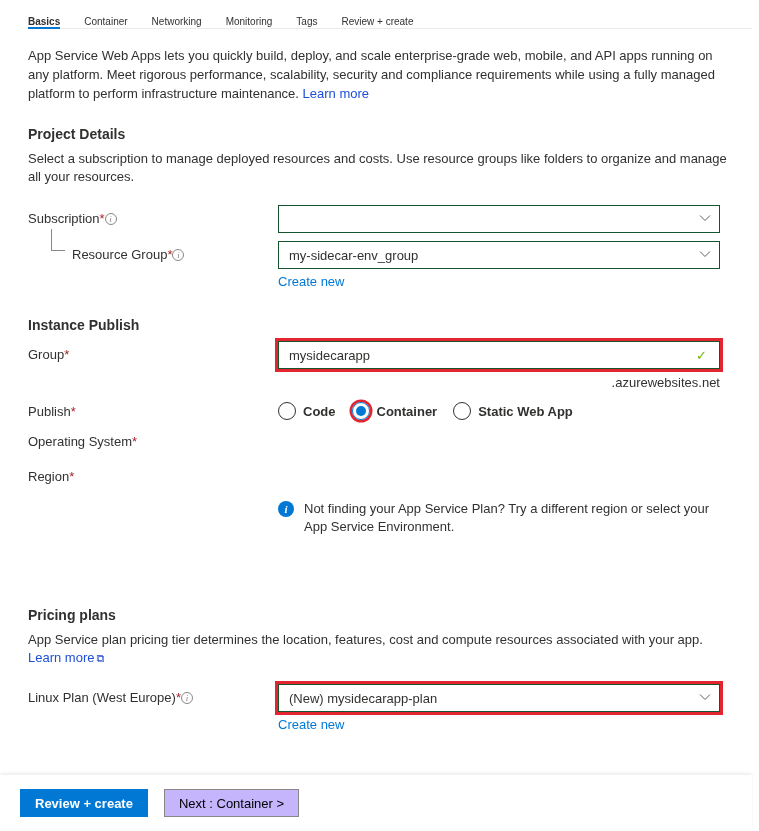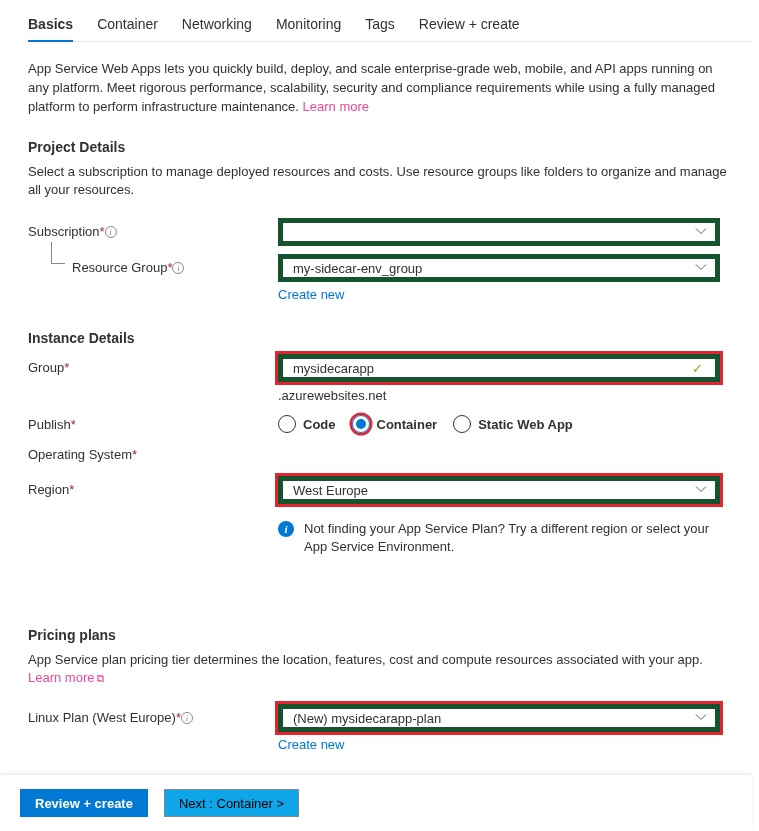--- a/index.html
+++ b/index.html
@@ -25,37 +25,37 @@
   .scroll-area::-webkit-scrollbar-thumb { background: #c1c1c1; border-radius: 0; }
 
   .tabs {
     display: flex;
     gap: 24px;
     border-bottom: 1px solid #edebe9;
     margin-bottom: 18px;
     padding-top: 10px;
   }
   .tab {
-    padding: 6px 0 8px 0;
+    padding: 6px 0 0 0;
     cursor: pointer;
     color: #323130;
-    font-size: 14px;
+    font-size: 10px;
   }
   .tab.selected {
     font-weight: 600;
     border-bottom: 2px solid #0078d4;
     margin-bottom: -1px;
   }
 
   .intro {
     line-height: 1.45;
     margin-bottom: 22px;
     max-width: 700px;
   }
-  .link { color: #ec4899; cursor: pointer; }
+  .link { color: #1d4ed8; cursor: pointer; }
 
   h3.section {
     font-weight: 600;
     font-size: 14px;
     margin-bottom: 8px;
   }
   p.section-desc {
     line-height: 1.45;
     margin-bottom: 18px;
     max-width: 700px;
@@ -92,21 +92,21 @@
     color: #8a8886;
     font-style: italic;
     font-family: serif;
     cursor: pointer;
   }
   .control { flex: 1; max-width: 442px; }
 
   .select, .text-input {
     width: 100%;
     height: 28px;
-    border: 5px solid #14532d;
+    border: 1px solid #14532d;
     background: #fff;
     padding: 0 8px 0 10px;
     display: flex;
     align-items: center;
     justify-content: space-between;
     cursor: pointer;
     font-size: 13px;
   }
   .text-input { cursor: text; text-align: right; }
   .select .chev {
@@ -118,21 +118,21 @@
   }
   .check { color: #6bb700; font-size: 13px; margin-right: 4px;}
   .sub-link {
     color: #0078d4;
     font-size: 13px;
     padding: 5px 0 10px 0;
     display: inline-block;
     cursor: pointer;
   }
   .suffix {
-    text-align: left;
+    text-align: right;
     font-size: 13px;
     color: #323130;
     margin-top: 6px;
   }
 
   .radios { display: flex; gap: 16px; padding-top: 4px; flex-wrap: wrap; font-weight: bold; }
   .radio { display: flex; align-items: center; gap: 7px; cursor: pointer; }
   .r-outer {
     width: 18px; height: 18px;
     border: 1px solid #323130;
@@ -174,21 +174,21 @@
     display: flex;
     gap: 16px;
     background: #fff;
     box-shadow: 0 -2px 3px rgba(0,0,0,0.07);
   }
   .btn {
     height: 28px;
     padding: 0 14px;
     font-size: 13px;
     border: 1px solid #8a8886;
-    background: #0ea5e9;
+    background: #c4b5fd;
     cursor: pointer;
     display: flex; align-items: center;
   }
   .btn.primary {
     background: #0078d4;
     border-color: #0078d4;
     color: #fff;
     font-weight: 600;
   }
   .btn.disabled {
@@ -250,21 +250,21 @@
         <span class="chev">
           <svg width="12" height="12" viewBox="0 0 12 12">
               <path d="M1 3.5 L6 8.5 L11 3.5" stroke="#605e5c" stroke-width="1" fill="none"></path>
             </svg>
         </span>
       </div>
       <span class="sub-link">Create new</span>
     </div>
   </div>
 
-  <h3 class="section" style="margin-top:18px">Instance Details</h3>
+  <h3 class="section" style="margin-top:18px">Instance Publish</h3>
 
   <div class="row">
     <div class="label">
       <span>Group</span>
       <span class="req">*</span>
     </div>
     <div class="control">
       <div class="text-input highlight">
         <span>mysidecarapp</span>
         <span class="check">✓</span>
@@ -303,30 +303,20 @@
       <span>Operating System</span>
       <span class="req">*</span>
     </div>
   </div>
 
   <div class="row" style="margin-top:14px">
     <div class="label">
       <span>Region</span>
       <span class="req">*</span>
     </div>
-    <div class="control">
-      <div class="select highlight">
-        <span>West Europe</span>
-        <span class="chev">
-          <svg width="12" height="12" viewBox="0 0 12 12">
-              <path d="M1 3.5 L6 8.5 L11 3.5" stroke="#605e5c" stroke-width="1" fill="none"></path>
-            </svg>
-        </span>
-      </div>
-    </div>
   </div>
 
   <div class="row">
     <div class="label"></div>
     <div class="control">
       <div class="info-banner">
         <span class="icon">i</span>
         <span class="txt">Not finding your App Service Plan? Try a different region or select your App Service Environment.</span>
       </div>
     </div>

